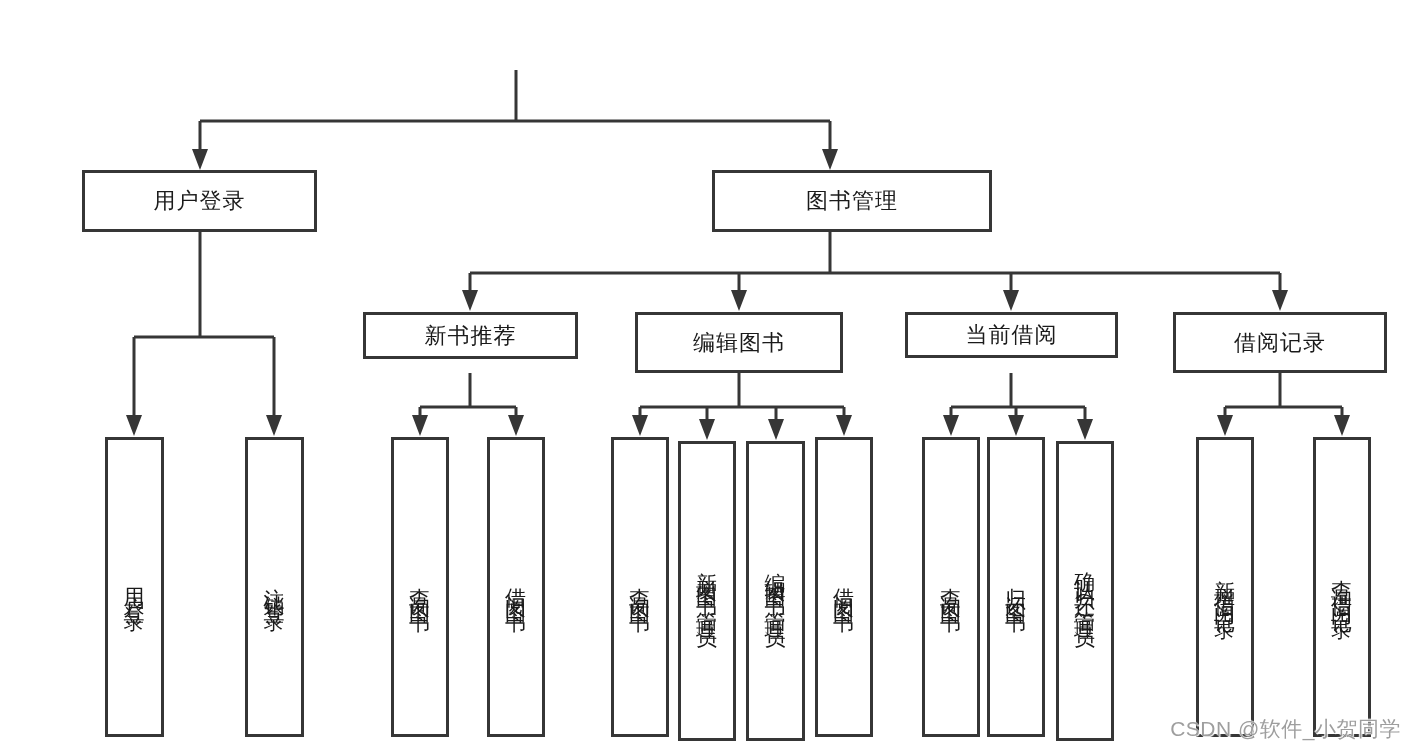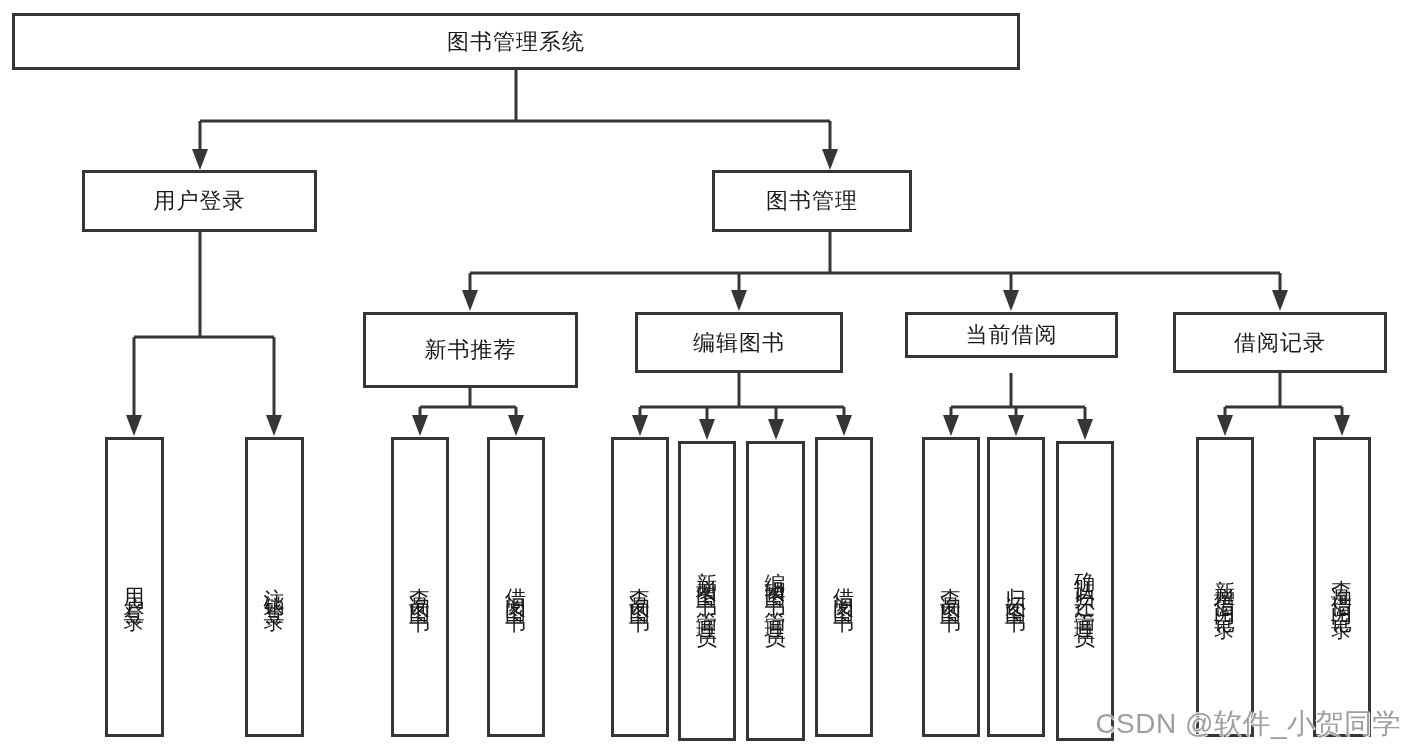--- a/index.html
+++ b/index.html
@@ -45,21 +45,21 @@
     text-orientation: mixed;
     font-size: 21px;
     letter-spacing: 8px;
     color: #1a1a1a;
     line-height: 1;
   }
   #watermark {
     position: absolute;
     right: 4px;
     bottom: 4px;
-    font-size: 28px;
+    font-size: 21px;
     color: #9e9e9e;
     letter-spacing: 0.5px;
     text-shadow: -1px -1px 1px #ffffff, 1px 1px 1px #ffffff;
     white-space: nowrap;
   }
 </style>
 </head>
 <body>
 
 <div id="stage">
@@ -88,32 +88,29 @@
     <g stroke="#363636" stroke-width="3" fill="none">
       <path d="M1011 373 V407 M951 407 H1085 M951 407 V418 M1016 407 V418 M1085 407 V422"></path>
       <path d="M943 415 L959 415 L951 436 Z M1008 415 L1024 415 L1016 436 Z M1077 419 L1093 419 L1085 440 Z" fill="#363636" stroke="none"></path>
     </g>
     <g stroke="#363636" stroke-width="3" fill="none">
       <path d="M1280 373 V407 M1225 407 H1342 M1225 407 V418 M1342 407 V418"></path>
       <path d="M1217 415 L1233 415 L1225 436 Z M1334 415 L1350 415 L1342 436 Z" fill="#363636" stroke="none"></path>
     </g>
   </svg>
 
-  <div class="hnode" style="left:12px; top:13px; width:1008px; height:57px;">
-    <span>图书管理系统</span>
-  </div>
 
   <div class="hnode" style="left:82px; top:170px; width:235px; height:62px;">
     <span>用户登录</span>
   </div>
-  <div class="hnode" style="left:712px; top:170px; width:200px; height:62px;">
+  <div class="hnode" style="left:712px; top:170px; width:280px; height:62px;">
     <span>图书管理</span>
   </div>
 
-  <div class="hnode" style="left:363px; top:312px; width:215px; height:76px;">
+  <div class="hnode" style="left:363px; top:312px; width:215px; height:47px;">
     <span>新书推荐</span>
   </div>
   <div class="hnode" style="left:635px; top:312px; width:208px; height:61px;">
     <span>编辑图书</span>
   </div>
   <div class="hnode" style="left:905px; top:312px; width:213px; height:46px;">
     <span>当前借阅</span>
   </div>
   <div class="hnode" style="left:1173px; top:312px; width:214px; height:61px;">
     <span>借阅记录</span>

